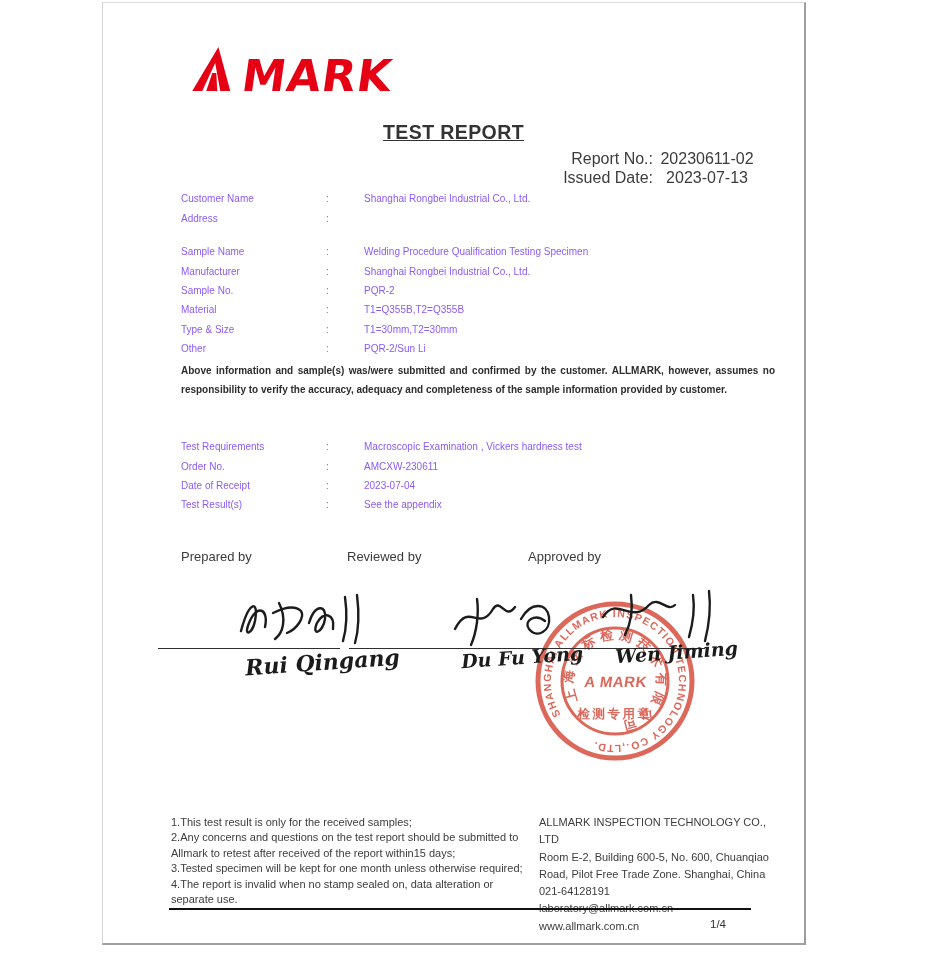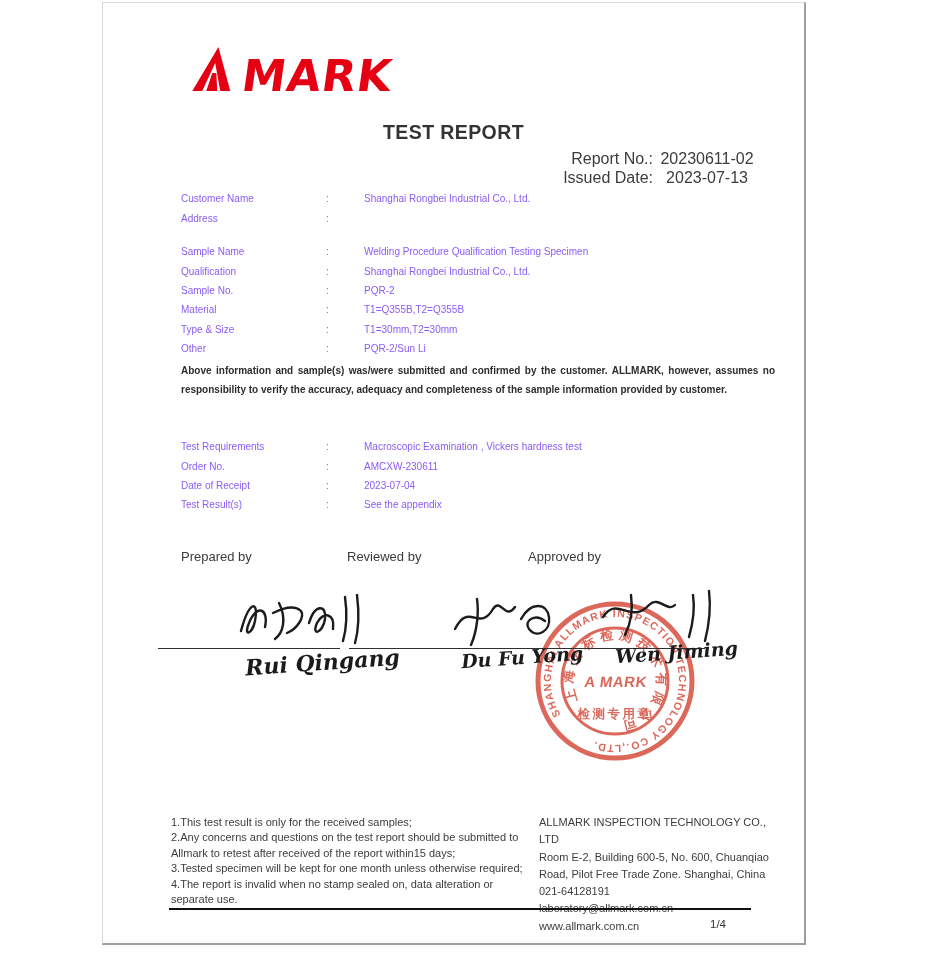--- a/index.html
+++ b/index.html
@@ -3,21 +3,21 @@
 <meta charset="utf-8">
 <style>
   html,body{margin:0;padding:0;background:#ffffff;}
   .canvas{position:relative;width:927px;height:957px;background:#ffffff;overflow:hidden;
           font-family:"Liberation Sans",sans-serif;color:#3a3a3a;}
   .page{position:absolute;left:102px;top:2px;width:701px;height:940px;background:#fff;
         border-top:1px solid #dcdcdc;border-left:1px solid #d6d6d6;
         border-right:2px solid #9e9e9e;border-bottom:2px solid #9e9e9e;}
   .logo{position:absolute;left:88px;top:40px;width:210px;height:52px;}
   .title{position:absolute;left:0;top:118px;width:100%;text-align:center;
-         font-size:19.5px;font-weight:700;letter-spacing:.4px;color:#333;}
+         font-size:19.5px;font-weight:700;letter-spacing:.4px;color:#333;text-decoration:underline;}
   .meta{position:absolute;left:300px;top:146px;width:360px;font-size:16px;color:#3c3c3c;}
   .meta-row{display:flex;height:19px;align-items:center;}
   .meta-label{width:250px;text-align:right;}
   .meta-value{width:108px;text-align:center;}
   .info-block{position:absolute;left:78px;width:594px;font-size:10px;color:#8b5cf6;}
   .ib1{top:186px;} .ib2{top:239px;} .ib3{top:434px;}
   .info-row{display:flex;height:19.4px;align-items:center;}
   .info-label{width:145px;}
   .info-colon{width:38px;}
   .info-value{flex:1;}
@@ -84,21 +84,21 @@
       </div>
     </div>
 
     <div class="info-block ib2">
       <div class="info-row">
         <div class="info-label">Sample Name</div>
         <div class="info-colon">:</div>
         <div class="info-value">Welding Procedure Qualification Testing Specimen</div>
       </div>
       <div class="info-row">
-        <div class="info-label">Qualification</div>
+        <div class="info-label">Manufacturer</div>
         <div class="info-colon">:</div>
         <div class="info-value">Shanghai Rongbei Industrial Co., Ltd.</div>
       </div>
       <div class="info-row">
         <div class="info-label">Sample No.</div>
         <div class="info-colon">:</div>
         <div class="info-value">PQR-2</div>
       </div>
       <div class="info-row">
         <div class="info-label">Material</div>

